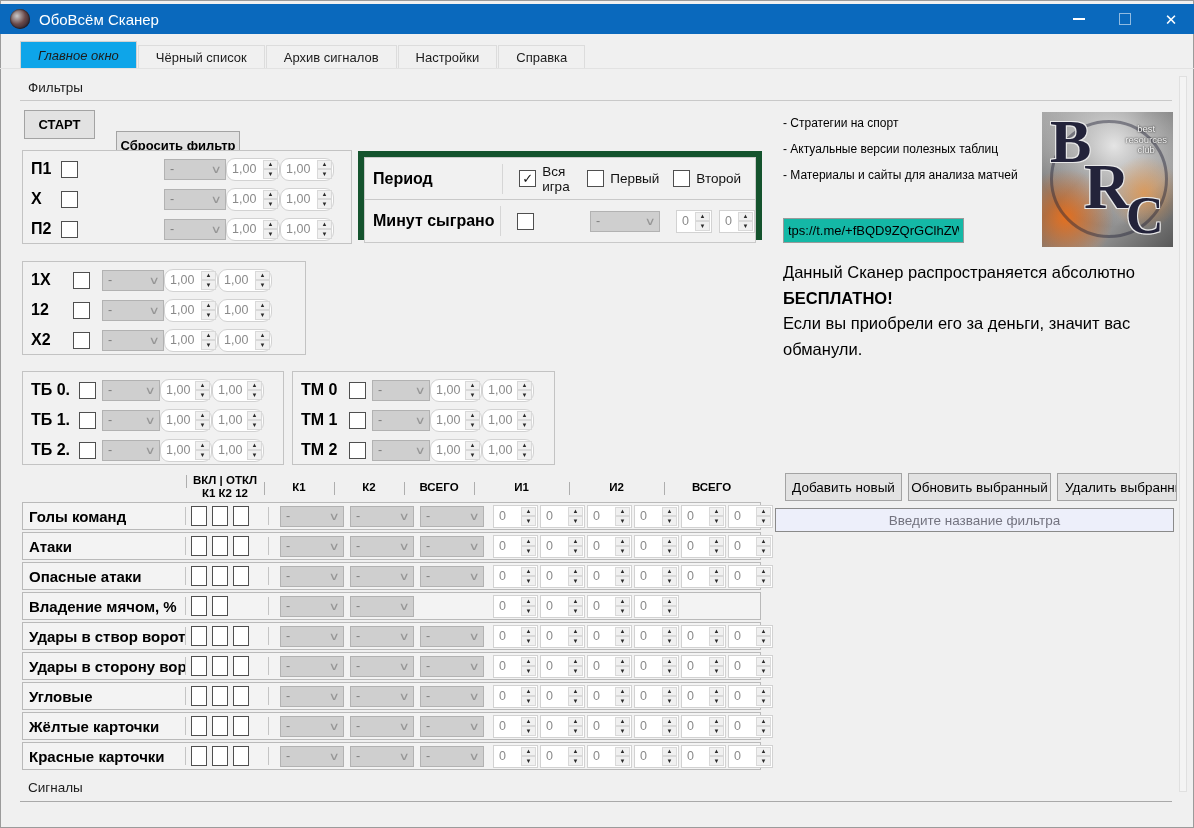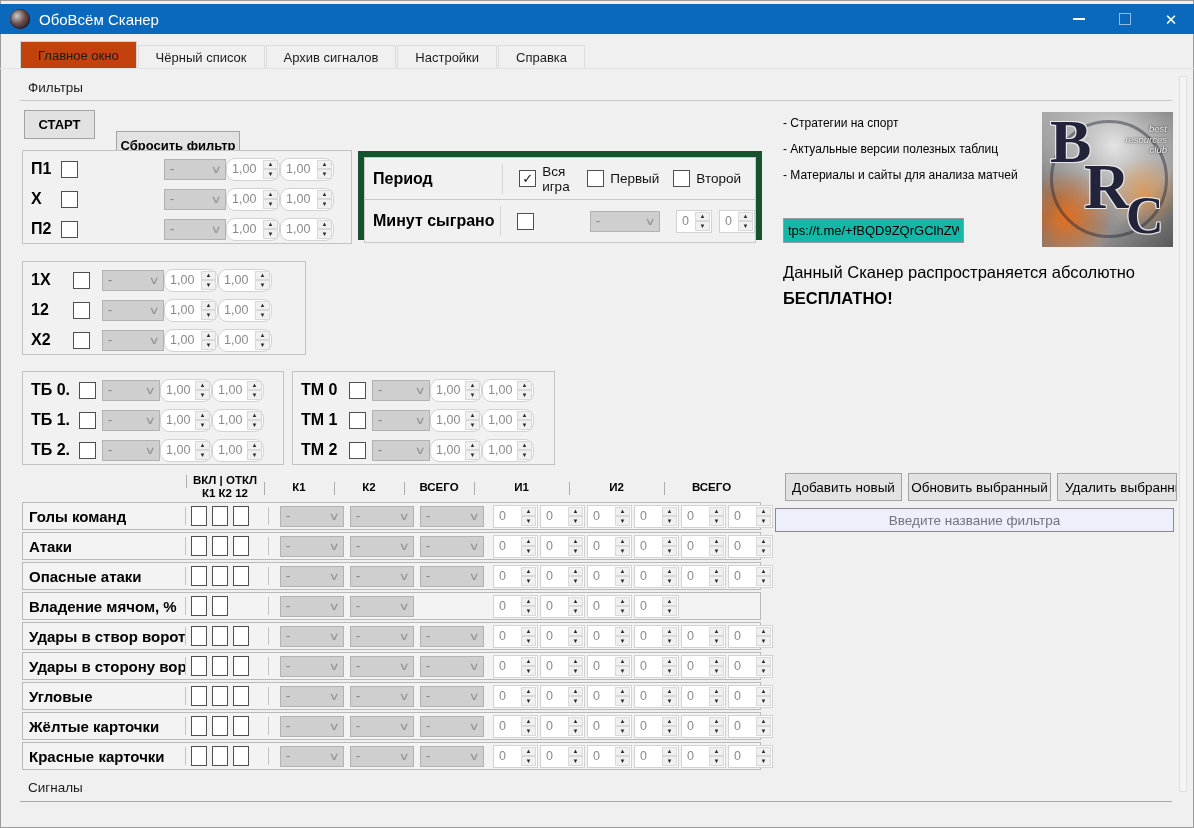--- a/index.html
+++ b/index.html
@@ -14,21 +14,21 @@
   .app-title{color:#fff;font-size:15px;}
   .win-controls{margin-left:auto;display:flex;height:30px;}
   .win-btn{width:46px;height:30px;display:flex;align-items:center;justify-content:center;color:#fff;font-size:13px;}
   .glyph-min{width:12px;height:1.5px;background:#fff;display:block;}
   .glyph-max{width:10px;height:10px;border:1px solid rgba(255,255,255,.55);display:block;}
   .glyph-close{font-size:15px;line-height:1;}
   
   .tabstrip{position:absolute;left:20px;top:42px;display:flex;align-items:flex-end;height:27px;}
   .tab{background:#f0f0f0;border:1px solid #dcdcdc;border-bottom:none;height:23px;padding:0 17px;
        display:flex;align-items:center;font-size:13px;color:#1c1c1c;margin-right:1px;}
-  .tab.active{background:#c2410c;height:27px;border-color:#d2d2d2;}
+  .tab.active{background:#0ea5e9;height:27px;border-color:#d2d2d2;font-style:italic;}
   .tabs-baseline{position:absolute;left:0;top:68px;width:1194px;height:1px;background:#e2e2e2;}
   
   .gb-label{position:absolute;font-size:13.5px;color:#1e1e1e;}
   .gb-line{position:absolute;height:1px;background:#c9c9c9;}
   
   .btn{position:absolute;background:#e2e2e2;border:1px solid #a3a3a3;font-size:13px;color:#000;
        display:flex;align-items:center;justify-content:center;box-sizing:border-box;
        font-family:"Liberation Sans","DejaVu Sans",sans-serif;white-space:nowrap;overflow:hidden;}
   .btn.bold{font-weight:bold;}
   
@@ -94,22 +94,22 @@
         background:radial-gradient(circle at 18% 78%,rgba(255,110,10,.8),rgba(255,110,10,0) 32%),
                    radial-gradient(circle at 78% 60%,rgba(255,140,30,.55),rgba(255,140,30,0) 28%),
                    radial-gradient(circle at 55% 25%,rgba(235,235,235,.95),rgba(200,200,200,0) 65%),
                    linear-gradient(135deg,#a7a7a7,#6e6e6e 40%,#909090 70%,#585858);}
   .logo .ring{position:absolute;left:8px;top:8px;width:112px;height:112px;border-radius:50%;border:3px solid rgba(35,35,55,.45);}
   .logo .lt{position:absolute;font-family:"Liberation Serif","DejaVu Serif",serif;font-weight:bold;color:#23233a;
             text-shadow:-1px -1px 0 #e8e8e8,1px -1px 0 #e8e8e8,-1px 1px 0 #e8e8e8,1px 1px 0 #e8e8e8;}
   .lt-b{left:8px;top:-6px;font-size:62px;}
   .lt-r{left:42px;top:38px;font-size:64px;}
   .lt-c{left:84px;top:74px;font-size:52px;color:#2c2c44;}
-  .logo .cap{position:absolute;right:6px;top:12px;text-align:right;font-size:9.5px;line-height:10.5px;color:#f2f2f2;
-             text-shadow:0 0 2px #000;font-style:italic;}
+  .logo .cap{position:absolute;right:6px;top:12px;text-align:center;font-size:9.5px;line-height:10.5px;color:#f2f2f2;
+             text-shadow:0 0 2px #000;}
   
   .name-input{position:absolute;left:775px;top:508px;width:399px;height:24px;box-sizing:border-box;border:1px solid #8a8a8a;
               background:#edeffa;text-align:center;font-size:13.5px;color:#3c3c46;font-family:"Liberation Sans","DejaVu Sans",sans-serif;}
   .name-input::placeholder{color:#73737f;opacity:1;}
   .listbox{position:absolute;left:775px;top:537px;width:399px;height:219px;box-sizing:border-box;border:1px solid #828790;
            background:#fff;overflow:hidden;padding-top:3px;}
   .listbox .item{font-size:13.5px;color:#000;padding:2.5px 7px;white-space:nowrap;}
   
   .vstrip{position:absolute;left:1179px;top:76px;width:8px;height:716px;background:#f4f4f4;border:1px solid #e0e0e0;box-sizing:border-box;}
 </style>
@@ -1119,20 +1119,21 @@
     <span class="lt lt-c">C</span>
     <span class="cap">
       <span>best</span><br>
       <span>resources</span><br>
       <span>club</span>
     </span>
   </div>
   <div class="free-text">
     <span>Данный Сканер распространяется абсолютно</span><br>
     <b>БЕСПЛАТНО!</b><br>
+    <span>Если вы приобрели его за деньги, значит вас обманули.</span>
   </div>
 
   <button class="btn" style="left:785px;top:473px;width:117px;height:28px;font-size:13.5px;">Добавить новый</button>
   <button class="btn" style="left:908px;top:473px;width:143px;height:28px;font-size:13.5px;">Обновить выбранный</button>
   <button class="btn" style="left:1057px;top:473px;width:120px;height:28px;font-size:13.5px;justify-content:flex-start;padding-left:7px;">Удалить выбранный</button>
   <input class="name-input" placeholder="Введите название фильтра" style="">
 
   <div class="gb-label" style="left:28px;top:780px;">Сигналы</div>
   <div class="gb-line" style="left:20px;top:801px;width:1152px;background:#a9a9a9;"></div>
 

